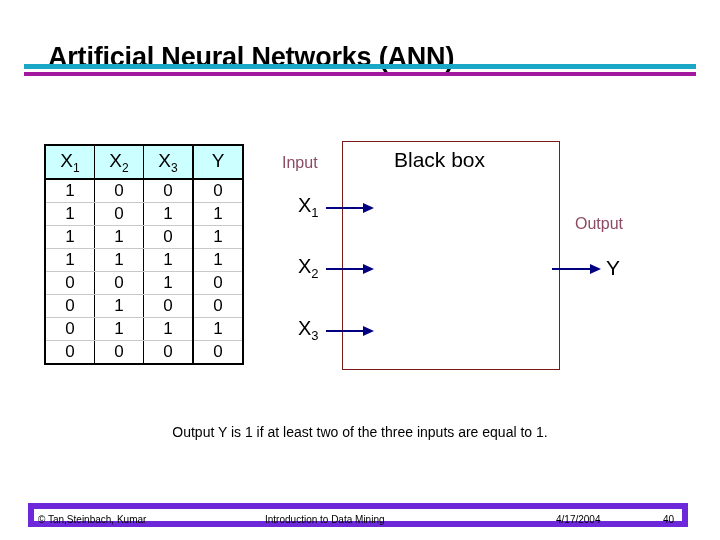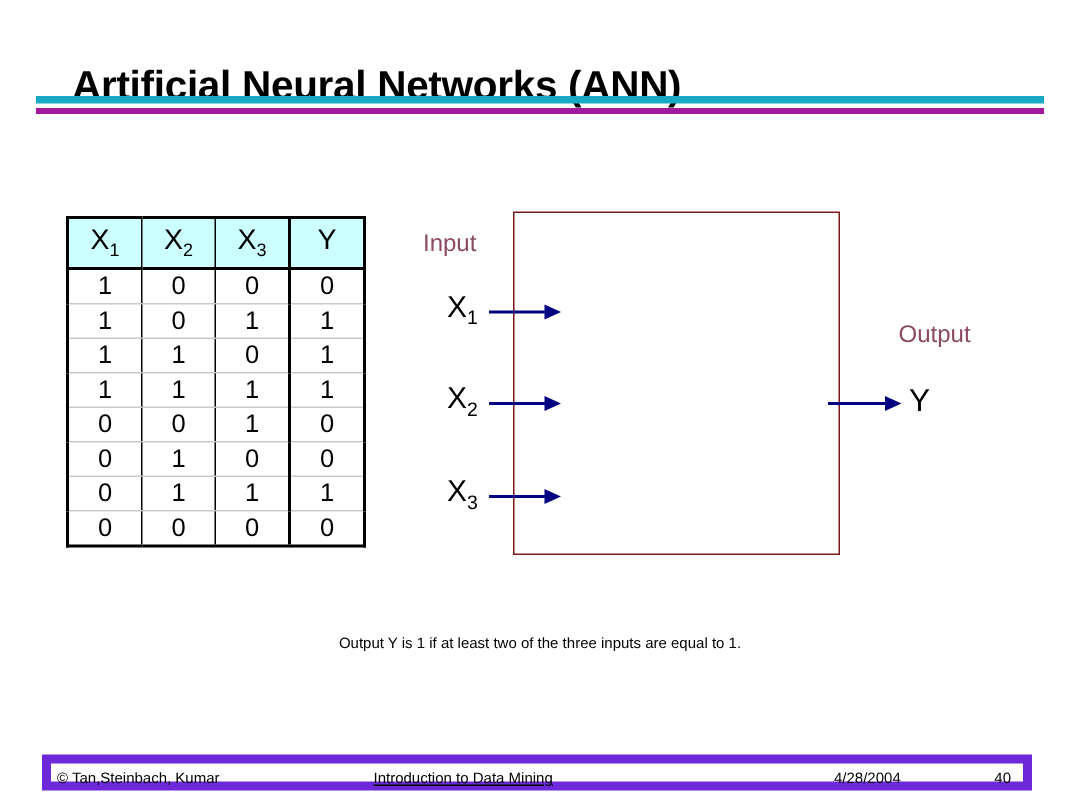--- a/index.html
+++ b/index.html
@@ -126,21 +126,21 @@
     color: #000000;
     white-space: nowrap;
   }
   .port-label {
     position: absolute;
     font-size: 16px;
     color: #8B4A63;
     white-space: nowrap;
   }
   #input-label { left: 22px; top: 24px; }
-  #output-label { left: 315px; top: 85px; margin-left: 24px; }
+  #output-label { left: 315px; top: 85px; }
 
   .var-label {
     position: absolute;
     font-size: 20px;
     color: #000000;
     white-space: nowrap;
   }
   .var-label .sub {
     font-size: 13px;
     vertical-align: sub;
@@ -183,21 +183,21 @@
   #arrow-y .shaft { width: 40px; }
   #arrow-y .head  { left: 38px; }
 
   
   #caption {
     position: absolute;
     left: 0;
     top: 424px;
     width: 720px;
     text-align: center;
-    font-size: 10px;
+    font-size: 14px;
     color: #000000;
   }
 
   
   #footer {
     position: absolute;
     left: 28px;
     top: 503px;
     width: 660px;
     height: 24px;
@@ -205,21 +205,21 @@
     box-sizing: border-box;
     font-size: 10px;
     color: #000000;
   }
   #footer .cell {
     position: absolute;
     top: 5px;
     white-space: nowrap;
   }
   #footer-copyright { left: 4px; }
-  #footer-booktitle { left: 215px; text-decoration: underline; }
+  #footer-booktitle { left: 231px; }
   #footer-date      { left: 522px; }
   #footer-pagenum   { right: 8px; }
 </style>
 </head>
 <body>
 
 <div id="slide-title">Artificial Neural Networks (ANN)</div>
 
 <div id="rule-teal"></div>
 <div id="rule-purple"></div>
@@ -284,20 +284,21 @@
         <td class="col-y">0</td>
       </tr>
     </tbody>
   </table>
 </div>
 
 <div id="diagram">
 
   <div id="black-box"></div>
 
+  <div id="black-box-label">Black box</div>
 
   <div id="input-label" class="port-label">Input</div>
 
   <div id="output-label" class="port-label">Output</div>
 
   <div id="var-x1" class="var-label"><span>X</span><span class="sub">1</span></div>
   <div id="var-x2" class="var-label"><span>X</span><span class="sub">2</span></div>
   <div id="var-x3" class="var-label"><span>X</span><span class="sub">3</span></div>
   <div id="var-y" class="var-label"><span>Y</span><span class="sub"></span></div>
 
@@ -317,15 +318,15 @@
     <div class="shaft"></div>
     <div class="head"></div>
   </div>
 </div>
 
 <div id="caption">Output Y is 1 if at least two of the three inputs are equal to 1.</div>
 
 <div id="footer">
   <div class="cell" id="footer-copyright">© Tan,Steinbach, Kumar</div>
   <div class="cell" id="footer-booktitle">Introduction to Data Mining</div>
-  <div class="cell" id="footer-date">4/28/2004</div>
+  <div class="cell" id="footer-date">4/17/2004</div>
   <div class="cell" id="footer-pagenum">40</div>
 </div>
 
 </body></html>

